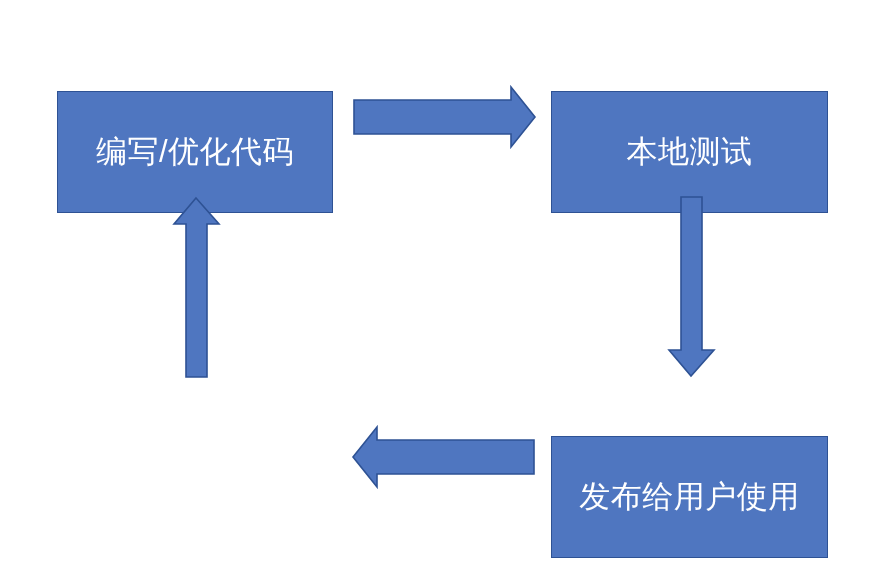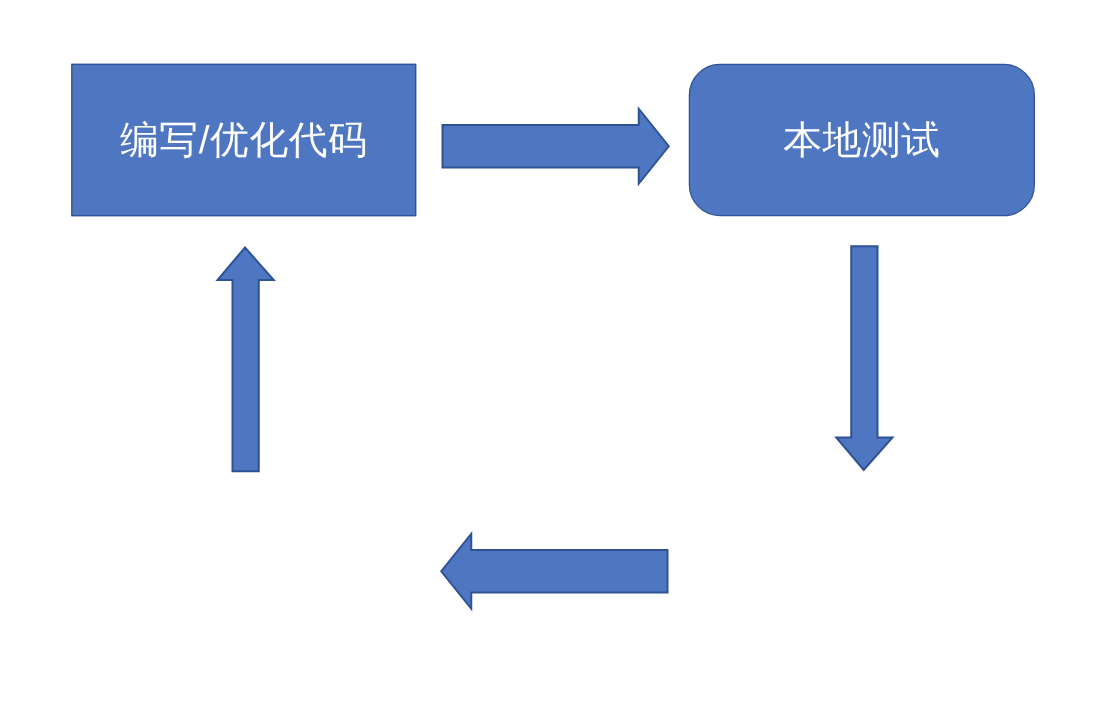--- a/index.html
+++ b/index.html
@@ -16,20 +16,21 @@
     font-family: "Liberation Sans", "DejaVu Sans", sans-serif;
   }
   .node {
     position: absolute;
     box-sizing: border-box;
     background: #4f76c0;
     border: 1px solid #2e5294;
     display: flex;
     align-items: center;
     justify-content: center;
+    margin-top: 40px;
   }
   .node-label {
     color: #ffffff;
     font-size: 31px;
     line-height: 1.2;
     font-weight: 400;
     letter-spacing: 0.5px;
     white-space: nowrap;
     text-align: center;
   }
@@ -49,24 +50,27 @@
 </style>
 </head>
 <body>
 
 <div id="canvas">
 
   <div class="node" style="left:57px; top:51px; width:276px; height:122px;">
     <span class="node-label">编写/优化代码</span>
   </div>
 
-  <div class="node" style="left:551px; top:51px; width:277px; height:122px;border-radius:25px;">
+  <div class="node" style="left:551px; top:51px; width:277px; height:122px;">
     <span class="node-label">本地测试</span>
   </div>
 
+  <div class="node" style="left:551px; top:396px; width:277px; height:122px;">
+    <span class="node-label">发布给用户使用</span>
+  </div>
 
 
   <div class="arrow" style="left:353px; top:85px; width:184px; height:64px;">
     <svg width="184" height="64" viewBox="0 0 184 64">
       <polygon class="arrow-shape" points="1,15 158,15 158,2 182,32 158,62 158,49 1,49"></polygon>
     </svg>
   </div>
 
   <div class="arrow" style="left:668px; top:196px; width:48px; height:182px;">
     <svg width="48" height="182" viewBox="0 0 48 182">

